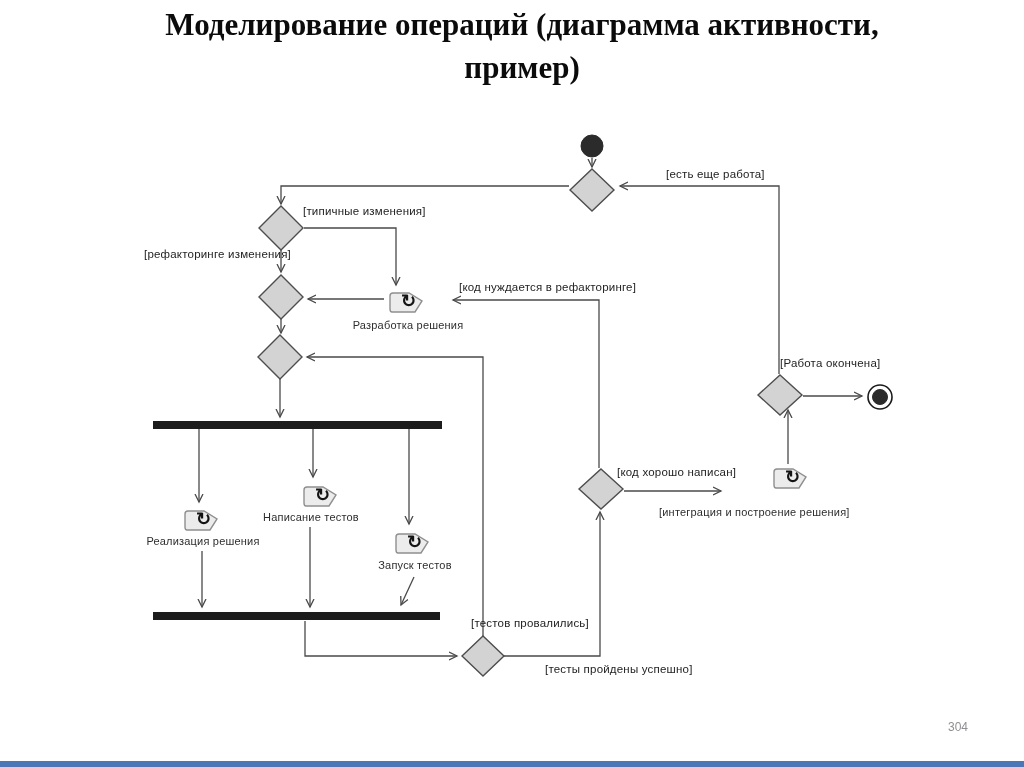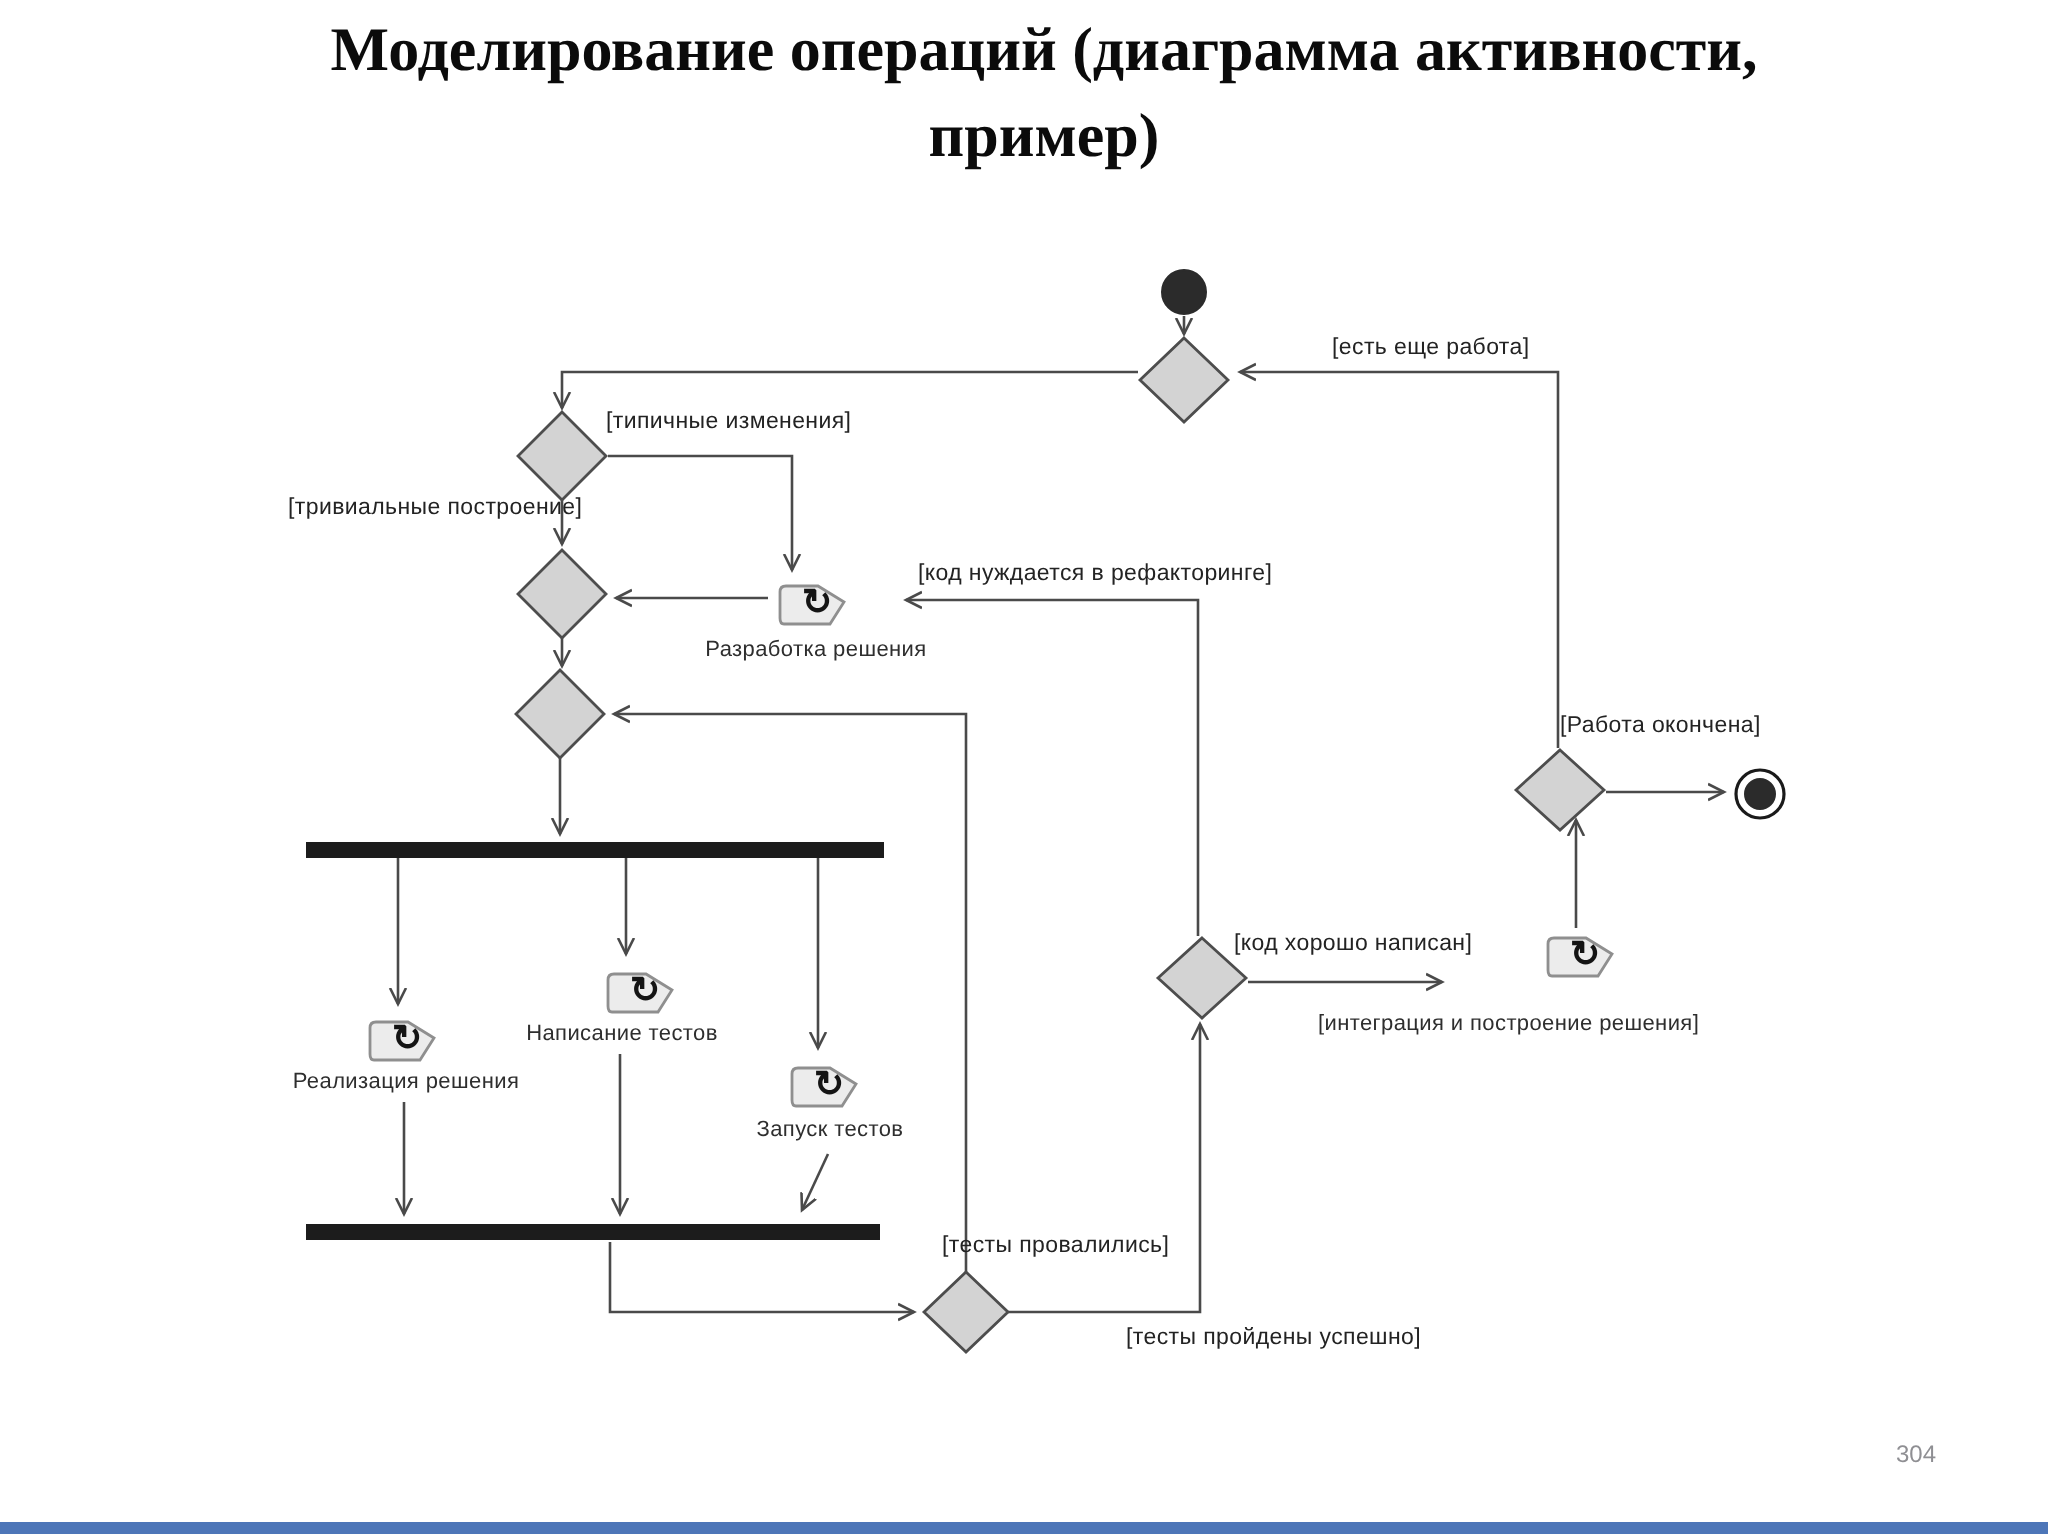--- a/index.html
+++ b/index.html
@@ -114,26 +114,26 @@
   </div>
   <div class="act-icon" style="left:770px;top:463px;">
     <svg width="40" height="30" viewBox="0 0 40 30">
       <path d="M4,9 Q4,6 7,6 L23,6 L36,14 L29,25 L6,25 Q4,25 4,22 Z" fill="#ececec" stroke="#8f8f8f" stroke-width="1.4"></path>
     </svg>
     <span class="glyph">↻</span>
   </div>
 
   <div class="lbl" style="left:666px;top:168px;">[есть еще работа]</div>
   <div class="lbl" style="left:303px;top:205px;">[типичные изменения]</div>
-  <div class="lbl" style="left:144px;top:248px;">[тривиальные построение]</div>
+  <div class="lbl" style="left:144px;top:248px;">[рефакторинге изменения]</div>
   <div class="lbl" style="left:459px;top:281px;">[код нуждается в рефакторинге]</div>
   <div class="lbl" style="left:780px;top:357px;">[Работа окончена]</div>
   <div class="lbl" style="left:617px;top:466px;">[код хорошо написан]</div>
-  <div class="lbl" style="left:471px;top:617px;">[тесты провалились]</div>
-  <div class="lbl" style="left:521px;top:663px;padding-left:42px;">[тесты пройдены успешно]</div>
+  <div class="lbl" style="left:471px;top:617px;">[тестов провалились]</div>
+  <div class="lbl" style="left:503px;top:663px;padding-left:42px;">[тесты пройдены успешно]</div>
 
   <div class="act-lbl center" style="left:342px;top:319px;width:132px;">Разработка решения</div>
   <div class="act-lbl center" style="left:133px;top:535px;width:140px;">Реализация решения</div>
   <div class="act-lbl center" style="left:251px;top:511px;width:120px;">Написание тестов</div>
   <div class="act-lbl center" style="left:366px;top:559px;width:98px;">Запуск тестов</div>
   <div class="act-lbl" style="left:659px;top:506px;">[интеграция и построение решения]</div>
 
   <div class="page-num">304</div>
   <div class="accent-bar" style="background: rgb(77, 118, 184);"></div>
 </div>

